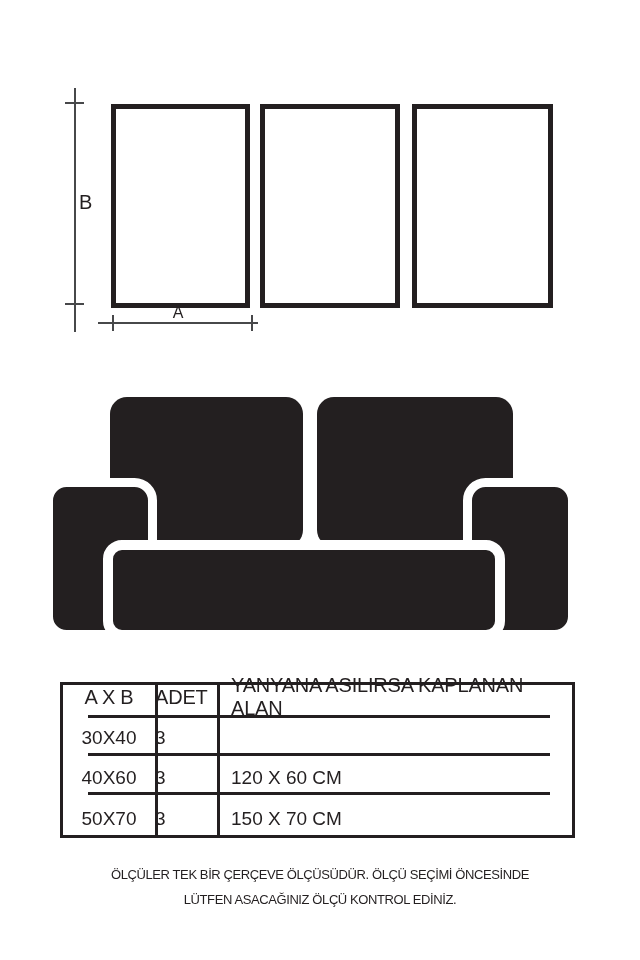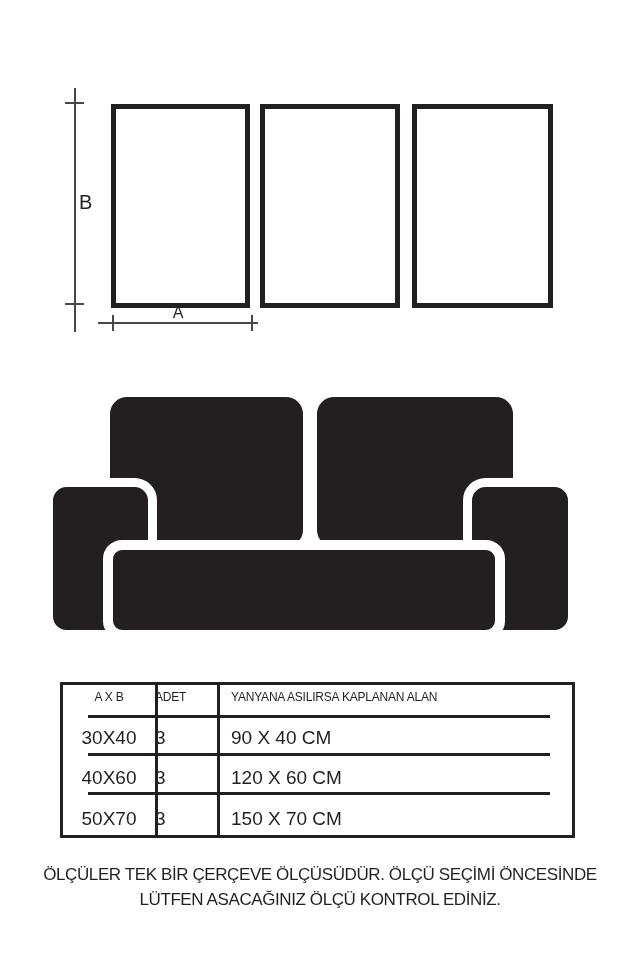--- a/index.html
+++ b/index.html
@@ -33,31 +33,31 @@
     border:3px solid #231f20;box-sizing:border-box;font-size:19px;
   }
   .vline{position:absolute;top:0;bottom:0;width:3px;background:#231f20;}
   .vline-1{left:92px;}
   .vline-2{left:154px;}
   .hline{position:absolute;left:25px;width:462px;height:3px;background:#231f20;}
   .hline-1{top:30px;}
   .hline-2{top:68px;}
   .hline-3{top:107px;}
   .t-row{position:absolute;left:0;right:0;display:flex;align-items:center;}
-  .t-row.header{top:0;height:24px;font-size:12px;letter-spacing:-0.2px;}
+  .t-row.header{top:0;height:24px;font-size:20px;letter-spacing:-0.2px;}
   .t-row.r1{top:33px;height:40px;}
   .t-row.r2{top:71px;height:44px;}
   .t-row.r3{top:110px;height:48px;}
   .c1{width:92px;text-align:center;}
   .c2{width:65px;text-align:left;}
   .c3{flex:1;text-align:left;padding-left:11px;}
   
   .footer-note{
     position:absolute;left:0;top:862px;width:640px;text-align:center;
-    font-size:17px;line-height:25px;letter-spacing:-0.4px;color:#231f20;
+    font-size:13px;line-height:25px;letter-spacing:-0.4px;color:#231f20;
   }
 </style>
 </head>
 <body>
 
 <div class="canvas">
 
   <div class="dim dim-b-line"></div>
   <div class="dim dim-b-tick top"></div>
   <div class="dim dim-b-tick bottom"></div>
@@ -89,21 +89,20 @@
 
     <div class="t-row header">
       <div class="c1">A X B</div>
       <div class="c2">ADET</div>
       <div class="c3">YANYANA ASILIRSA KAPLANAN ALAN</div>
     </div>
 
     <div class="t-row r1">
       <div class="c1">30X40</div>
       <div class="c2">3</div>
-      <div class="c3">90 X 40 CM</div>
     </div>
 
     <div class="t-row r2">
       <div class="c1">40X60</div>
       <div class="c2">3</div>
       <div class="c3">120 X 60 CM</div>
     </div>
 
     <div class="t-row r3">
       <div class="c1">50X70</div>

